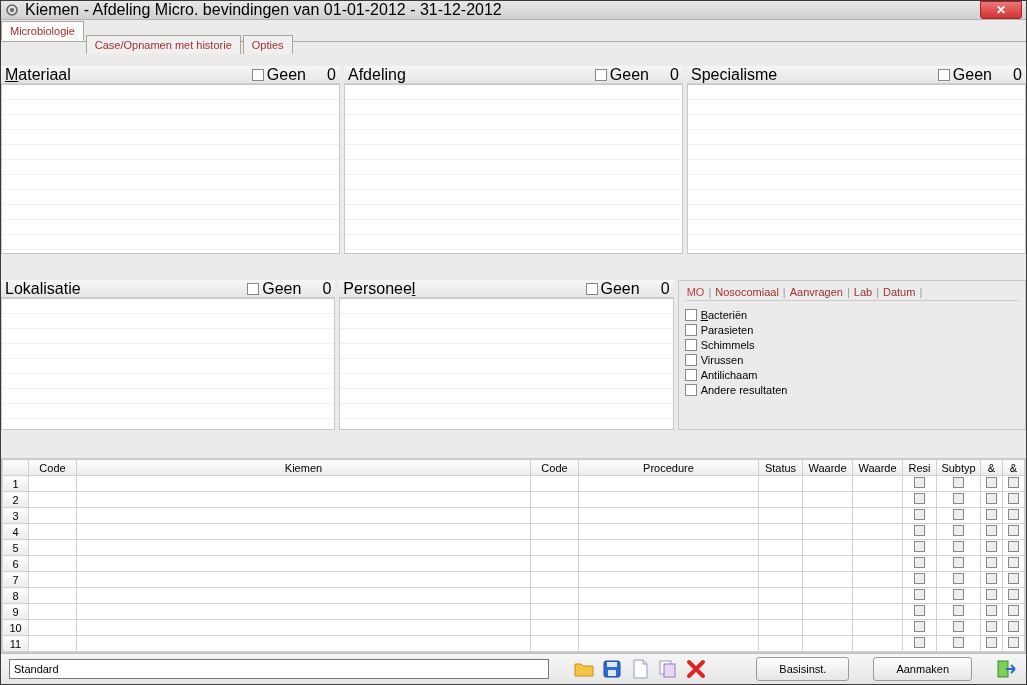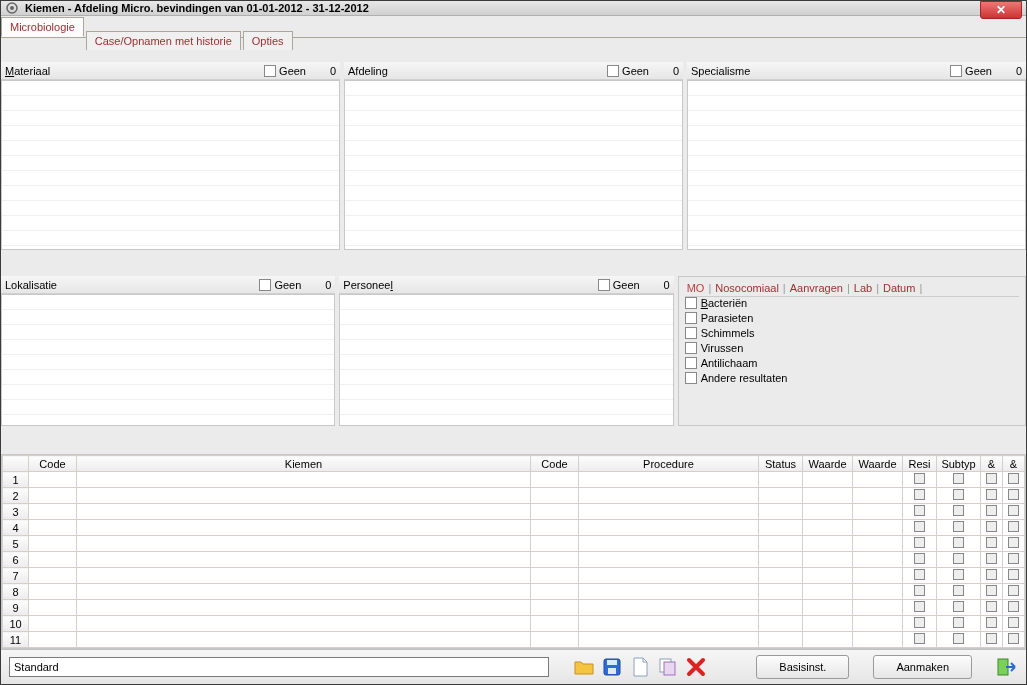--- a/index.html
+++ b/index.html
@@ -25,21 +25,21 @@
   display: flex;
   align-items: center;
   padding: 0 4px;
   border-bottom: 1px solid #b0b0b0;
   position: relative;
 }
 .titlebar .gear {
   width: 14px; height: 14px;
   margin-right: 6px;
 }
-.titlebar .title-text { font-weight: bold; font-size: 11px; }
+.titlebar .title-text { font-weight: normal; font-size: 16px; }
 .close-btn {
   position: absolute;
   right: 4px; top: 0;
   width: 42px; height: 18px;
   background: linear-gradient(to bottom, #e77, #c33);
   border: 1px solid #a22;
   border-radius: 0 0 3px 3px;
   display: flex; align-items: center; justify-content: center;
   color: #fff; font-weight: bold; font-size: 12px;
   cursor: default;
@@ -83,21 +83,21 @@
   display: flex;
   flex-direction: column;
 }
 .panel-header {
   height: 18px;
   background: linear-gradient(to bottom, #f6f6f6, #e6e6e6);
   display: flex;
   align-items: center;
   padding: 0 4px;
   border-bottom: 1px solid #d0d0d0;
-  font-size: 11px;
+  font-size: 16px;
 }
 .panel-header .label { flex: 1; }
 .panel-header .label u { text-decoration: underline; }
 .panel-header .cb {
   width: 12px; height: 12px;
   border: 1px solid #888;
   background: #fff;
   margin-right: 3px;
   display: inline-flex;
   align-items: center;
@@ -120,21 +120,21 @@
   flex: 1;
   border: 1px solid #c8c8c8;
   background: #ebebeb;
   padding: 2px 6px 6px 6px;
 }
 .sub-tabs {
   display: flex;
   align-items: center;
   height: 18px;
   border-bottom: 1px solid #ccc;
-  margin-bottom: 0;
+  margin-bottom: 8px;
 }
 .sub-tab {
   color: #a03030;
   font-size: 11px;
   padding: 0 2px;
   cursor: default;
 }
 .sub-sep { color: #999; padding: 0 2px; }
 .check-cols {
   display: flex;

